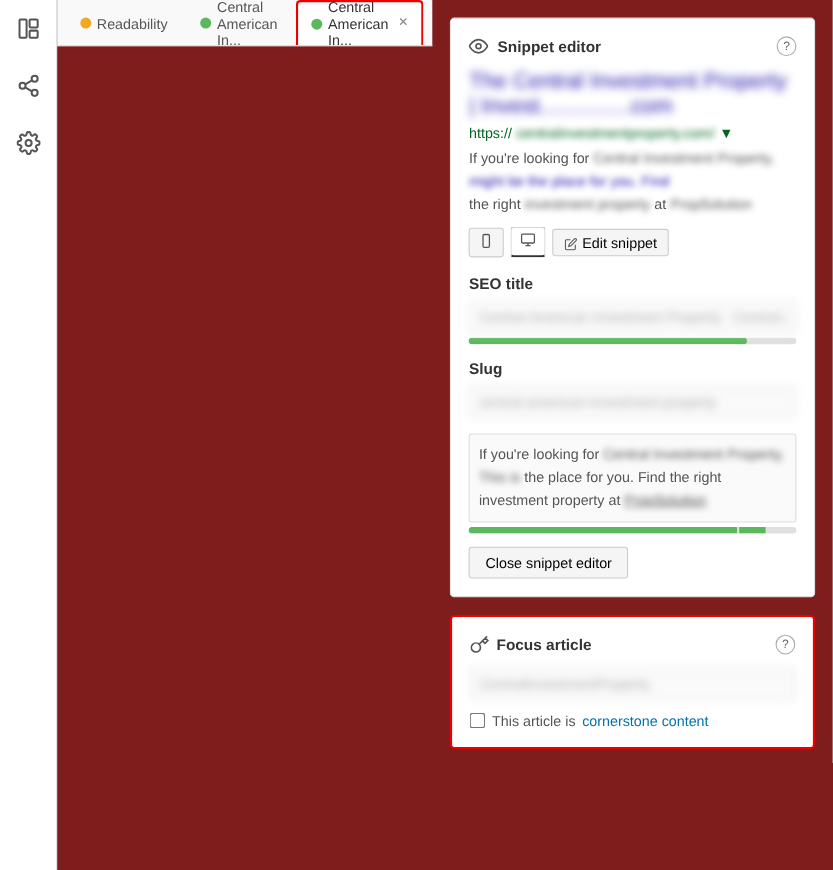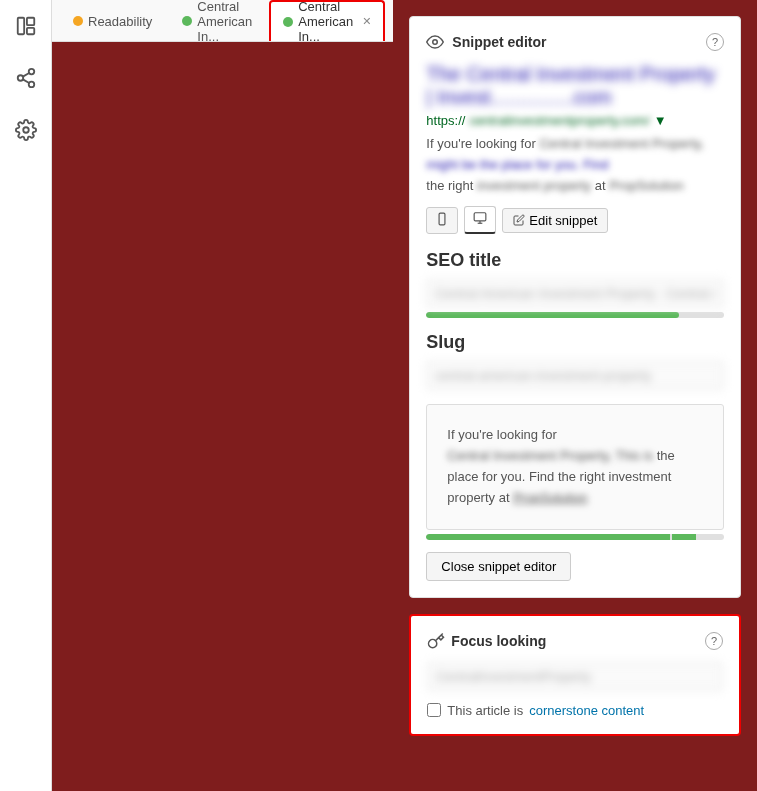--- a/index.html
+++ b/index.html
@@ -160,36 +160,36 @@
       border-radius: 3px;
       cursor: pointer;
       font-size: 13px;
     }
     .device-btn.active {
       background: #fff;
       border-bottom: 2px solid #333;
     }
     .edit-snippet-btn {
       display: flex;
-      align-items: center;
+      align-items: flex-end;
       gap: 4px;
       border: 1px solid #ccc;
       background: #f5f5f5;
       padding: 4px 10px;
       border-radius: 3px;
       cursor: pointer;
       font-size: 13px;
     }
 
     
     .field-section {
       margin-top: 4px;
     }
     .field-label {
-      font-size: 18px;
+      font-size: 14px;
       font-weight: 600;
       color: #333;
       margin-bottom: 8px;
     }
     .text-input {
       width: 100%;
       border: 1px solid #ddd;
       border-radius: 3px;
       padding: 6px 8px;
       font-size: 13px;
@@ -386,21 +386,21 @@
       </div>
 
       
       <div class="field-section" style="margin-top:14px;">
         <div class="field-label">Slug</div>
         <input type="text" class="text-input blurred-input" value="central-american-investment-property" style="color: rgb(170, 170, 170);">
       </div>
 
       
       <div class="field-section" style="margin-top:14px;">
-        <div style="border:1px solid #ddd; border-radius:3px; padding:20px; min-height:80px; background:#fafafa; font-size:13px; color:#555; line-height:1.6;">
+        <div style="border:1px solid #ddd; border-radius:3px; padding:8px; min-height:80px; background:#fafafa; font-size:13px; color:#555; line-height:1.6;">
           <span>If you're looking for </span>
           <span style="filter:blur(3px); display:inline-block;">Central Investment Property,</span>
           <span> </span>
           <span style="filter:blur(3px); display:inline-block;">This is</span>
           <span> the place for you. Find the right investment property at </span>
           <span style="filter:blur(3px); display:inline-block; text-decoration:underline;">PropSolution</span>
         </div>
         <div class="progress-bar-container" style="margin-top:4px;">
           <div style="height:100%; display:flex;">
             <div style="width:82%; background:#5cb85c; border-radius:3px 0 0 3px;"></div>
@@ -414,21 +414,21 @@
       <button class="close-snippet-btn">Close snippet editor</button>
     </div>
 
     <div class="focus-keyword-card">
       <div class="focus-keyword-header">
         <div class="focus-keyword-title">
 
           <svg width="18" height="18" viewBox="0 0 24 24" fill="none" stroke="#555" stroke-width="2">
             <path d="M21 2l-2 2m-7.61 7.61a5.5 5.5 0 1 1-7.778 7.778 5.5 5.5 0 0 1 7.777-7.777zm0 0L15.5 7.5m0 0l3 3L22 7l-3-3m-3.5 3.5L19 4"></path>
           </svg>
-          <span>Focus looking</span>
+          <span>Focus article</span>
         </div>
         <div class="help-icon">?</div>
       </div>
       <input type="text" class="keyword-input blurred-input" placeholder="CentralInvestmentProperty" value="CentralInvestmentProperty" style="">
       <div class="cornerstone-row">
         <input type="checkbox" style="">
         <span>This article is</span>
         <a href="#" class="cornerstone-link">cornerstone content</a>
       </div>
     </div>

